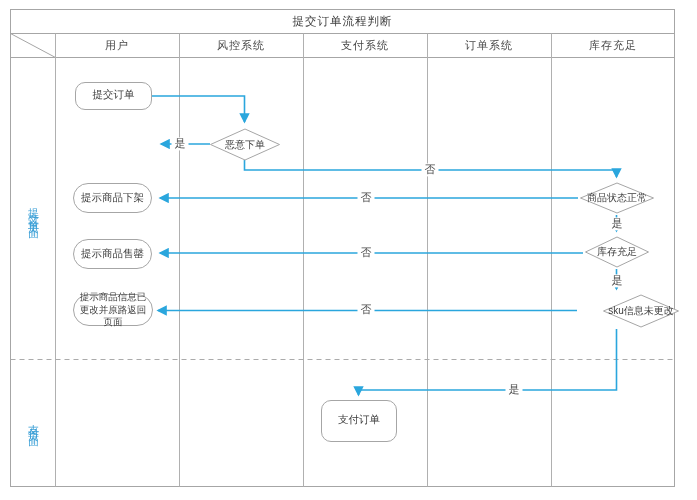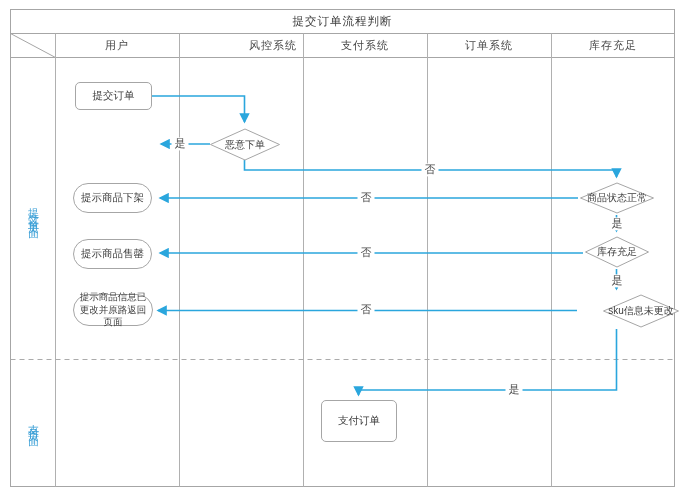--- a/index.html
+++ b/index.html
@@ -10,21 +10,21 @@
   .stage svg.layer { position:absolute; left:0; top:0; width:697px; height:500px; }
   .cell {
     position:absolute; display:flex; align-items:center; justify-content:center;
     font-size:11px; color:#474747; letter-spacing:1px;
   }
   .node {
     position:absolute; display:flex; align-items:center; justify-content:center;
     background:#ffffff; border:1px solid #a6a6a6; font-size:10.5px; color:#3d3d3d;
     text-align:center; line-height:1.25; box-sizing:border-box; z-index:3;
   }
-  .proc { border-radius:5px; }
+  .proc { border-radius:10px;font-family:Liberation Mono, monospace; }
   .stad { border-radius:16px; }
   .small-text { font-size:9.5px; line-height:1.3; }
   .dwrap { position:absolute; z-index:3; }
   .dwrap svg { display:block; }
   .dlabel {
     position:absolute; left:0; top:0; right:0; bottom:0;
     display:flex; align-items:center; justify-content:center;
     font-size:10px; color:#3d3d3d; white-space:nowrap;
   }
   .elabel {
@@ -74,21 +74,21 @@
       <path d="M616.5,215 V231" marker-end="url(#arrow)"></path>
       <path d="M583,253 H160" marker-end="url(#arrow)"></path>
       <path d="M616.5,269 V289" marker-end="url(#arrow)"></path>
       <path d="M577,310.5 H158" marker-end="url(#arrow)"></path>
       <path d="M616.5,329 V390 H358.5 V395" marker-end="url(#arrow)"></path>
     </g>
   </svg>
 
   <div class="cell title-row" style="left:10px; top:9px; width:665px; height:24px;">提交订单流程判断</div>
   <div class="cell" style="left:55px;  top:33px; width:124px; height:24px;">用户</div>
-  <div class="cell" style="left:179px; top:33px; width:124px; height:24px;padding-left:32px;">风控系统</div>
+  <div class="cell" style="left:179px; top:33px; width:124px; height:24px;">风控系统</div>
   <div class="cell" style="left:303px; top:33px; width:124px; height:24px;">支付系统</div>
   <div class="cell" style="left:427px; top:33px; width:124px; height:24px;">订单系统</div>
   <div class="cell" style="left:551px; top:33px; width:124px; height:24px;">库存充足</div>
 
   <div class="vlabel" style="left:33px; top:211px;">提交订单页面</div>
   <div class="vlabel" style="left:33px; top:423px;">支付页面</div>
 
   <div class="node proc" style="left:75px; top:82px; width:77px; height:28px;">提交订单</div>
 
 

